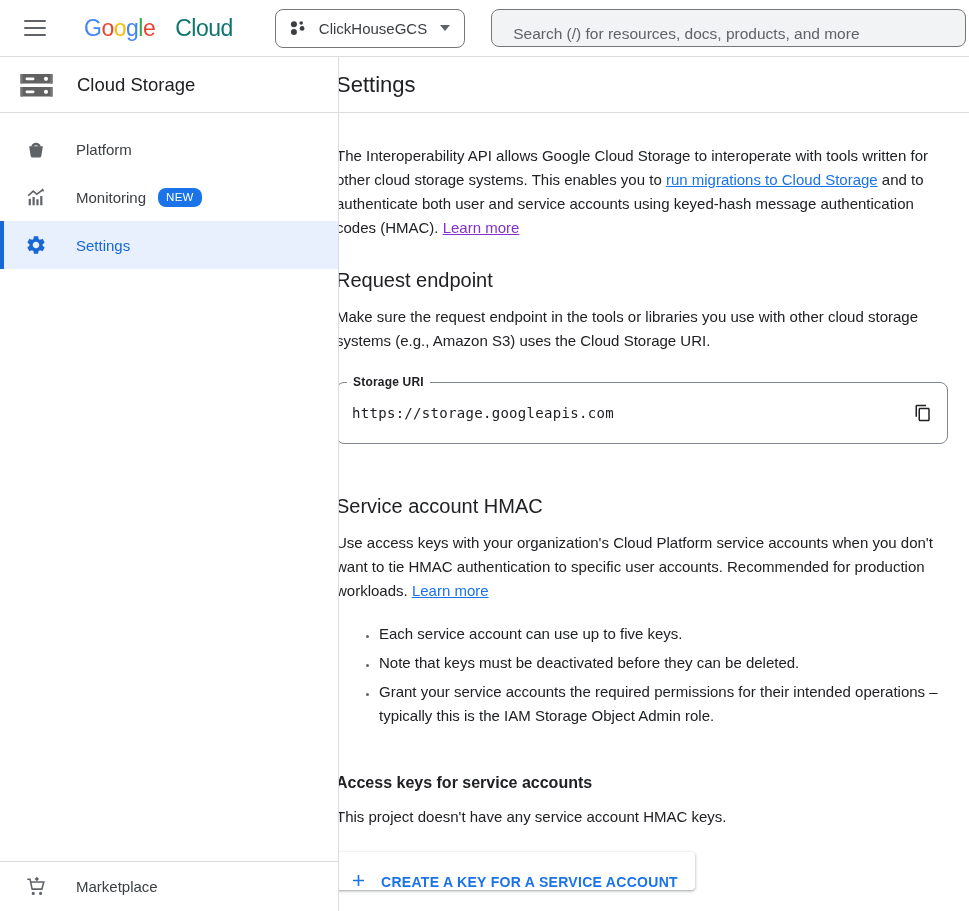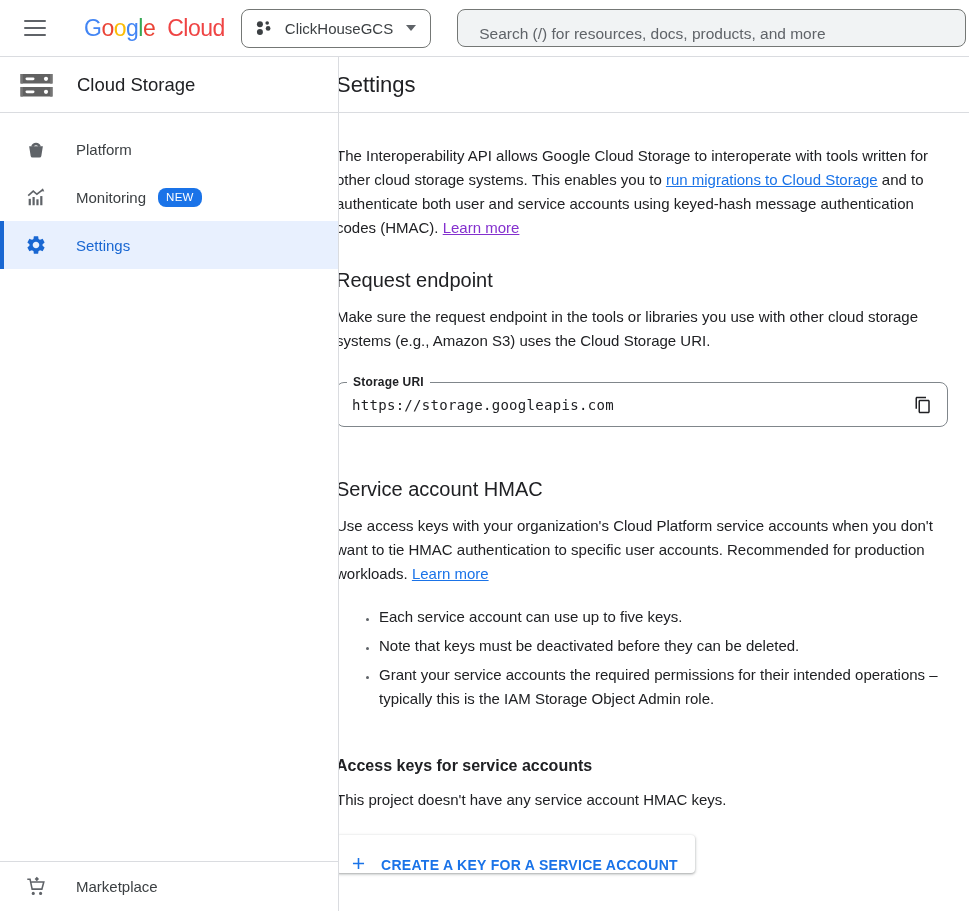--- a/index.html
+++ b/index.html
@@ -11,25 +11,25 @@
   }
 
   
   .topbar {
     position:absolute; top:0; left:0; right:0; height:57px;
     display:flex; align-items:center; background:#fff;
     border-bottom:1px solid #dadce0; z-index:20; padding-left:24px;
   }
   .menu-btn { width:24px; height:24px; display:flex; flex-direction:column; justify-content:center; gap:4.5px; cursor:pointer; }
   .menu-btn span { display:block; width:22px; height:2.4px; background:#5f6368; border-radius:1px; }
-  .logo { margin-left:36px; font-size:23px; letter-spacing:-0.5px; display:flex; align-items:baseline; white-space:nowrap;gap:6px; }
+  .logo { margin-left:36px; font-size:23px; letter-spacing:-0.5px; display:flex; align-items:baseline; white-space:nowrap; }
   .logo .gword { font-weight:500; }
-  .logo .cloud { color:#ef4444; margin-left:6px; font-weight:400; }
+  .logo .cloud { color:#0f766e; margin-left:20px; font-weight:400; }
   .project-btn {
-    margin-left:16px; height:39px; border:1px solid #747775; border-radius:8px;
+    margin-left:42px; height:39px; border:1px solid #747775; border-radius:8px;
     display:flex; align-items:center; padding:0 14px 0 12px; gap:11px; background:#fff; cursor:pointer;
   }
   .project-btn .label { font-size:15px; color:#3c4043; }
   .caret { width:0; height:0; border-left:5.5px solid transparent; border-right:5.5px solid transparent; border-top:6px solid #5f6368; margin-left:2px; }
   .search-wrap { flex:1; margin-left:26px; margin-right:3px; }
   .search-input {
     width:100%; height:38px; background:#f1f3f4; border:1px solid #747775; border-radius:8px;
     font-family:"Liberation Sans",sans-serif; font-size:15.5px; color:#5f6368; padding:12px 16px 0 21px; outline:none;
   }
   .search-input::placeholder { color:#5f6368; opacity:1; }
@@ -70,21 +70,21 @@
   .content p { font-size:15px; line-height:24px; color:#202124; max-width:616px; }
   a.link { color:#1a73e8; text-decoration:underline; cursor:pointer; }
   a.link-visited { color:#8430ce; text-decoration:underline; cursor:pointer; }
   h2.section-heading { font-size:20px; font-weight:400; color:#202124; margin:29px 0 13px; }
   h2.sh2 { margin-top:51px; }
   h3.sub-heading { font-size:16px; font-weight:700; color:#202124; margin:46px 0 0; }
   .empty-text { margin-top:13px; }
 
   
   .uri-field {
-    margin-top:29px; position:relative; height:45px; max-width:613px;
+    margin-top:29px; position:relative; height:62px; max-width:613px;
     border:1px solid #80868b; border-radius:8px; display:flex; align-items:center; padding:0 10px 0 15px;
   }
   .uri-label {
     position:absolute; top:-8px; left:10px; background:#fff; padding:0 6px;
     font-size:12px; font-weight:700; color:#202124; letter-spacing:0.2px;
   }
   .uri-value { flex:1; font-family:"DejaVu Sans Mono", monospace; font-size:14px; color:#202124; letter-spacing:0.3px; }
   .copy-btn { width:28px; height:28px; border:none; background:transparent; display:flex; align-items:center; justify-content:center; cursor:pointer; border-radius:50%; }
 
   

